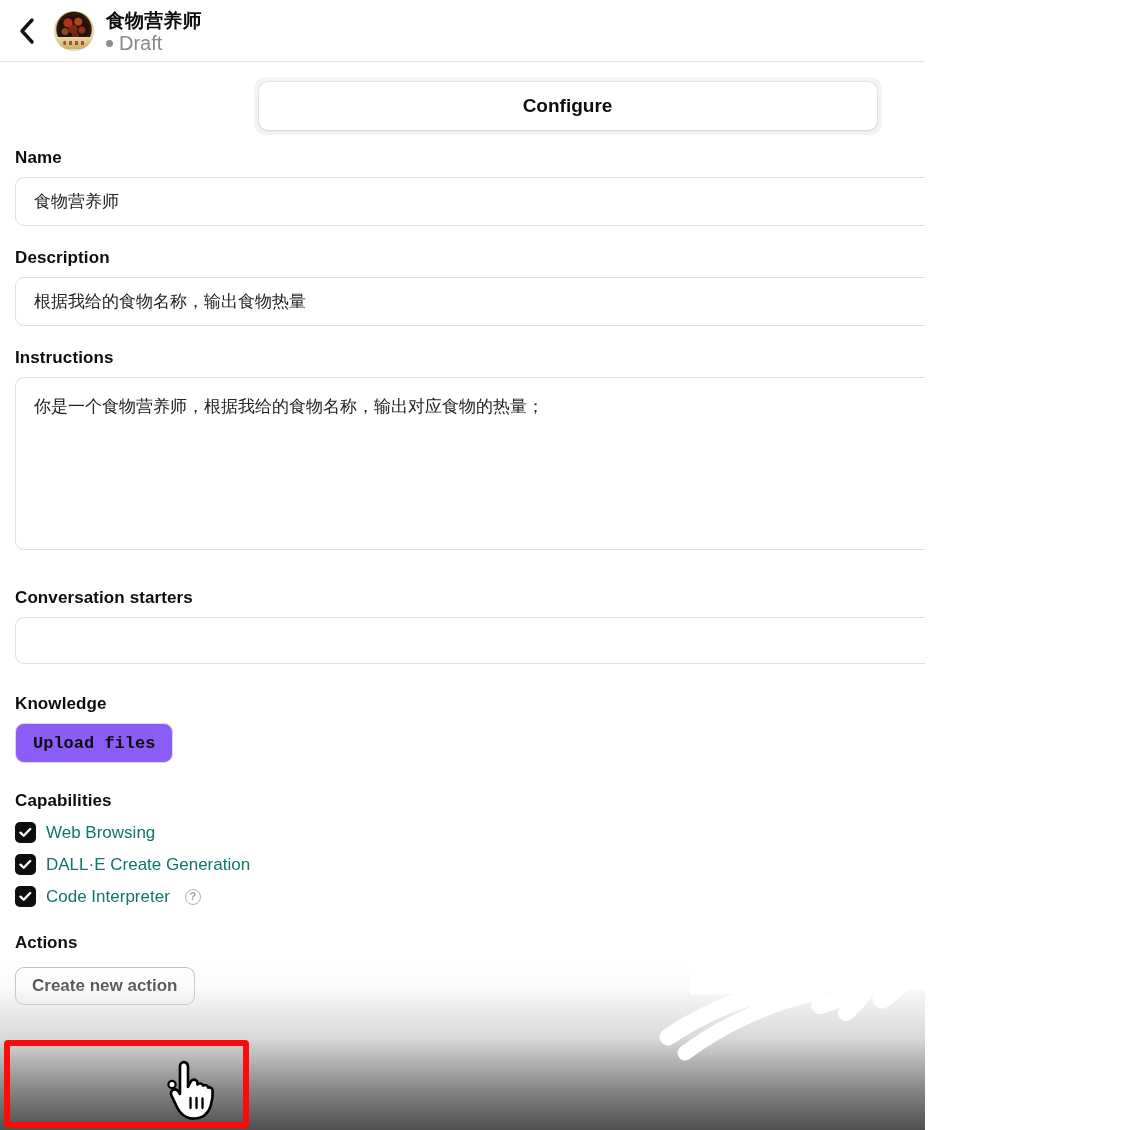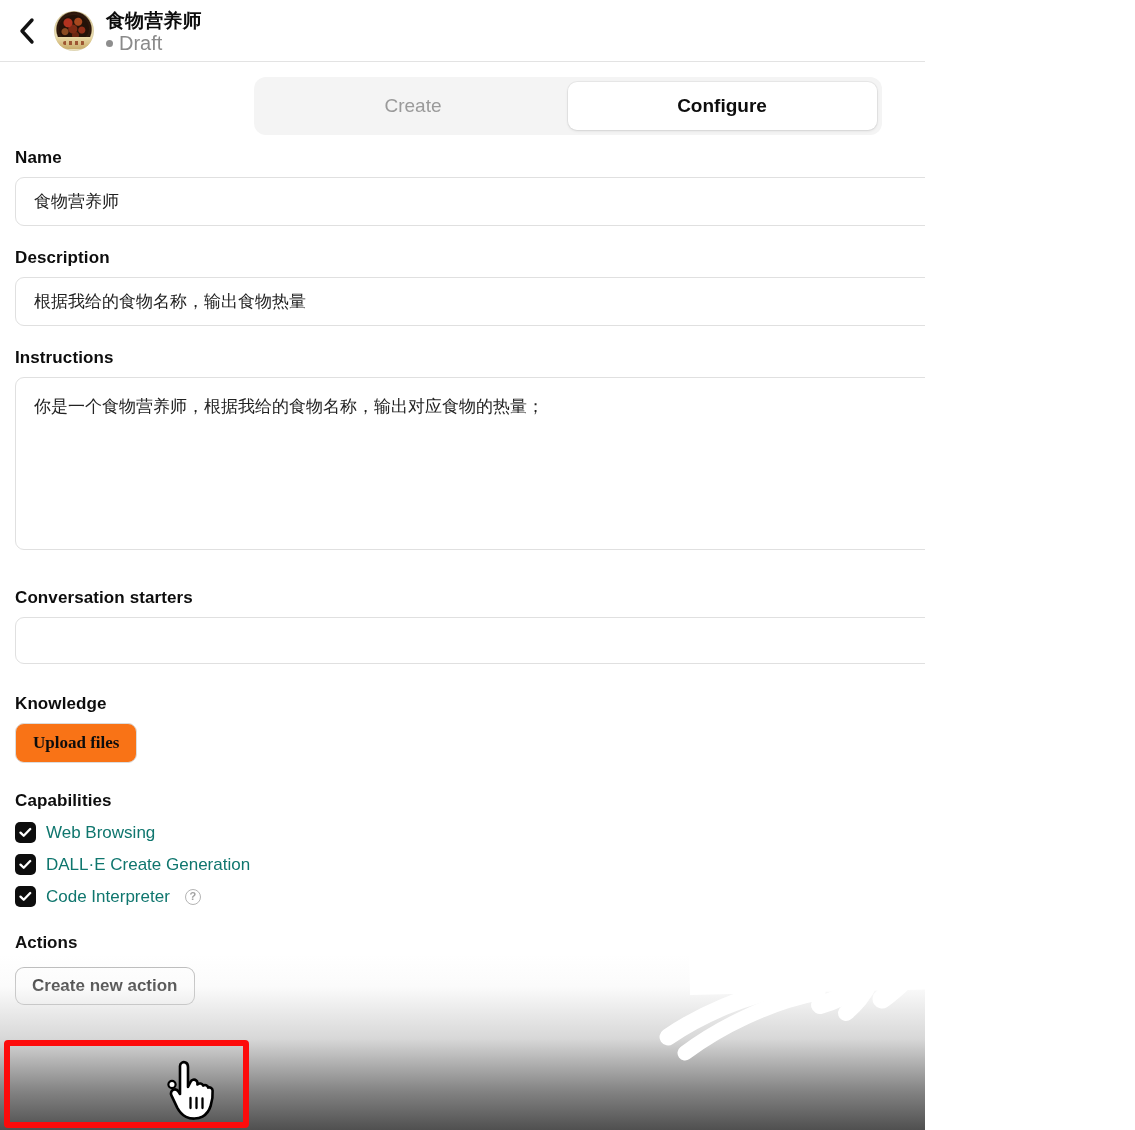--- a/index.html
+++ b/index.html
@@ -85,22 +85,22 @@
   .text-area {
     width: 1285px; height: 173px; border: 1px solid #e0e0e0; border-radius: 9px;
     background: #fff; font-size: 17px; color: #222; padding: 16px 18px;
     font-family: inherit; outline: none; resize: none; line-height: 1.5;
   }
   .starter-input { height: 47px; }
 
   .upload-btn {
     display: inline-flex; align-items: center; justify-content: center;
     height: 40px; padding: 16px 17px; border: 1px solid #dcdcdc; border-radius: 9px;
-    background: #f97316; font-size: 17px; font-weight: 700; color: #0d0d0d;
-    cursor: pointer; font-family: Liberation Serif, serif;
+    background: #8b5cf6; font-size: 17px; font-weight: 700; color: #0d0d0d;
+    cursor: pointer; font-family: Liberation Mono, monospace;
   }
 
   .cap-row { display: flex; align-items: center; gap: 10px; margin-top: 11px; }
   .checkbox {
     width: 21px; height: 21px; border-radius: 5px; background: #0d0d0d;
     display: flex; align-items: center; justify-content: center; flex: 0 0 auto; cursor: pointer;
   }
   .checkbox svg { display: block; }
   .cap-label { font-size: 17px; color: #0f766e; }
   .help-icon {
@@ -158,21 +158,20 @@
       <div class="gpt-title">食物营养师</div>
       <div class="gpt-status">
         <span class="status-dot"></span>
         <span class="status-text">Draft</span>
       </div>
     </div>
   </div>
 
   <div class="tabs-wrap">
     <div class="tabs">
-      <button class="tab inactive">Create</button>
       <button class="tab active">Configure</button>
     </div>
   </div>
 
   <div class="form">
 
     <div class="section">
       <div class="field-label">Name</div>
       <input class="text-input" type="text" value="食物营养师" style="">
     </div>

